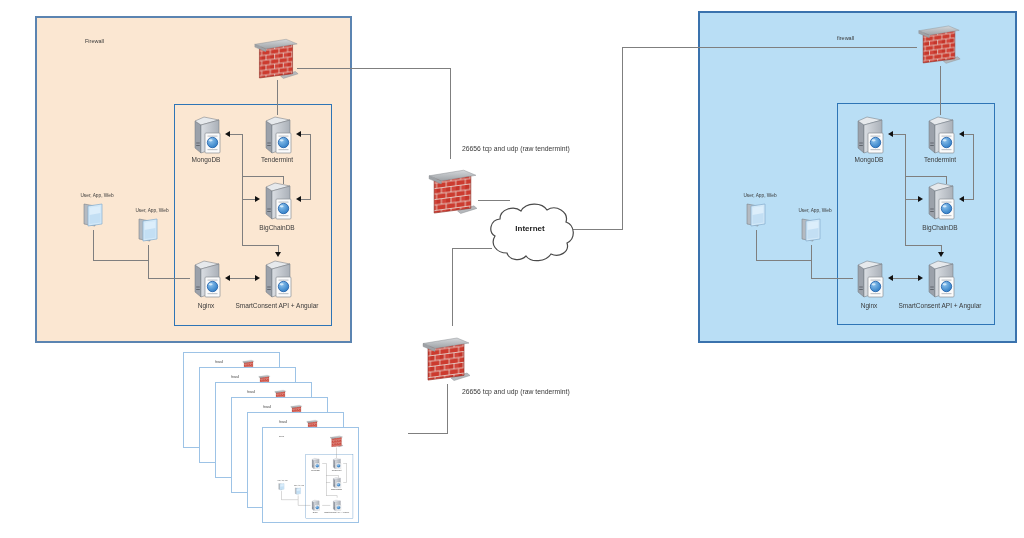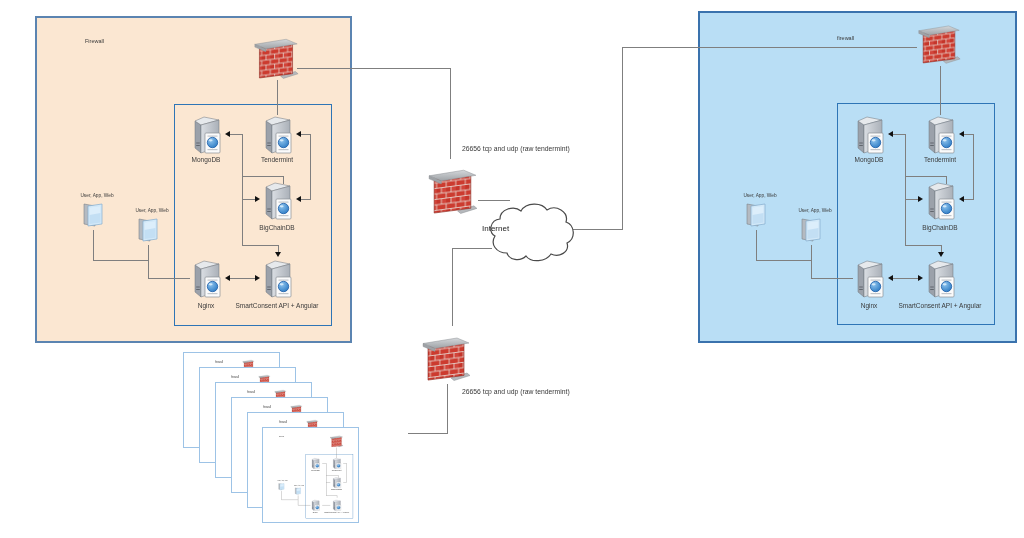--- a/index.html
+++ b/index.html
@@ -11,21 +11,21 @@
   .ibox{position:absolute;border:1px solid #2e75b6;box-sizing:border-box;}
   .hl{position:absolute;height:1px;background:#7f7f7f;}
   .vl{position:absolute;width:1px;background:#7f7f7f;}
   .icon{position:absolute;}
   .zone-label{position:absolute;font-size:5.5px;color:#3a3a3a;}
   .nlabel{position:absolute;width:160px;margin-left:-80px;text-align:center;
           font-size:6.5px;white-space:nowrap;color:#3a3a3a;}
   .ulabel{position:absolute;width:120px;margin-left:-60px;text-align:center;
           font-size:4.8px;white-space:nowrap;color:#3a3a3a;}
   .port-label{position:absolute;font-size:6.8px;white-space:nowrap;color:#3a3a3a;}
-  .cloud-label{position:absolute;left:482px;width:96px;text-align:left;font-size:8px;color:#222;}
+  .cloud-label{position:absolute;left:482px;width:96px;text-align:center;font-size:8px;color:#222;font-weight:bold;}
   .ar{position:absolute;width:0;height:0;}
   .ar-l{border-top:3px solid transparent;border-bottom:3px solid transparent;border-right:5px solid #111;}
   .ar-r{border-top:3px solid transparent;border-bottom:3px solid transparent;border-left:5px solid #111;}
   .ar-d{border-left:3px solid transparent;border-right:3px solid transparent;border-top:5px solid #111;}
   .page{position:absolute;width:97px;height:96px;background:#fff;border:1px solid #9dc3e6;box-sizing:border-box;}
   .page-label{position:absolute;left:31px;top:8px;font-size:2.6px;color:#444;}
   .page-fw{position:absolute;left:57px;top:4px;}
   .mini{position:absolute;left:1px;top:1px;width:317px;height:327px;
         transform:scale(0.300,0.290);transform-origin:0 0;}
   .mini .nlabel{font-size:6.5px;}

